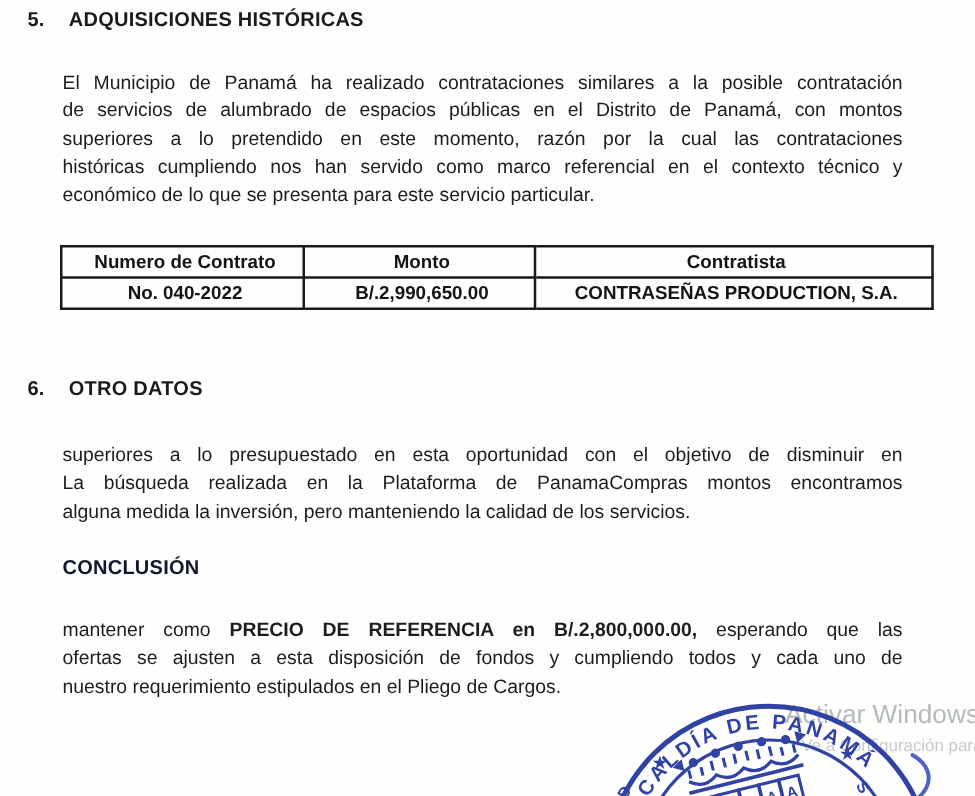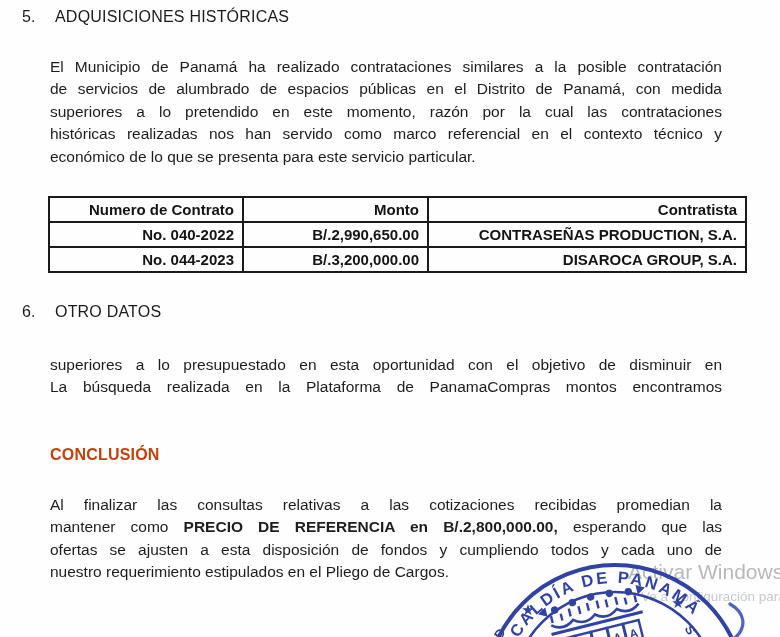--- a/index.html
+++ b/index.html
@@ -8,62 +8,62 @@
     background:#fefefe;
     font-family:"Liberation Sans", sans-serif;
   }
   
   .watermark{position:absolute;z-index:0;}
   .wm1{position:absolute;left:628px;top:560px;font-size:21px;color:#b5babd;white-space:nowrap;}
   .wm2{position:absolute;left:641px;top:589px;font-size:13.5px;color:#c6cacd;white-space:nowrap;}
   
   .heading{
     position:absolute;left:22px;z-index:1;
-    font-size:16px;font-weight:normal;color:#1b1b1b;letter-spacing:.2px;white-space:nowrap;
+    font-size:16px;font-weight:bold;color:#1b1b1b;letter-spacing:.2px;white-space:nowrap;
   }
   .heading .hnum{display:inline-block;width:33px;}
-  .heading2{position:absolute;left:50px;z-index:1;font-size:16px;font-weight:bold;color:#c2410c;letter-spacing:.2px;}
+  .heading2{position:absolute;left:50px;z-index:1;font-size:16px;font-weight:bold;color:#0f172a;letter-spacing:.2px;}
   .para{
     position:absolute;left:50px;width:672px;z-index:1;
     font-size:15.5px;font-weight:500;line-height:22.4px;color:#1d1d1d;
   }
   .jline{text-align:justify;text-align-last:justify;}
   .lline{text-align:left;}
   .b{font-weight:bold;}
   
   table.doc{
     position:absolute;left:48px;top:196px;z-index:1;
     border-collapse:collapse;table-layout:fixed;
     font-size:15px;font-weight:bold;color:#141414;
   }
   table.doc td,table.doc th{
     border:2px solid #1a1a1a;
-    text-align:right;vertical-align:middle;
+    text-align:center;vertical-align:middle;
     padding:1px 8px 1px 12px;height:21px;white-space:nowrap;overflow:hidden;
   }
   
   .seal{position:absolute;left:478px;top:558px;z-index:2;}
 </style>
 </head>
 <body>
 
 <div class="watermark">
   <div class="wm1">Activar Windows</div>
   <div class="wm2">Ve a Configuración para activar Windows.</div>
 </div>
 
 <div class="heading" style="top:8px">
   <span class="hnum">5.</span><span>ADQUISICIONES HISTÓRICAS</span>
 </div>
 
 <div class="para" style="top:56px">
   <div class="jline">El Municipio de Panamá ha realizado contrataciones similares a la posible contratación</div>
-  <div class="jline">de servicios de alumbrado de espacios públicas en el Distrito de Panamá, con medida</div>
+  <div class="jline">de servicios de alumbrado de espacios públicas en el Distrito de Panamá, con montos</div>
   <div class="jline">superiores a lo pretendido en este momento, razón por la cual las contrataciones</div>
-  <div class="jline">históricas realizadas nos han servido como marco referencial en el contexto técnico y</div>
+  <div class="jline">históricas cumpliendo nos han servido como marco referencial en el contexto técnico y</div>
   <div class="lline">económico de lo que se presenta para este servicio particular.</div>
 </div>
 
 <table class="doc">
   <colgroup>
       <col style="width:194px">
       <col style="width:185px">
       <col style="width:318px">
     </colgroup>
   <thead>
@@ -72,41 +72,36 @@
       <th>Monto</th>
       <th>Contratista</th>
     </tr>
   </thead>
   <tbody>
     <tr>
       <td>No. 040-2022</td>
       <td>B/.2,990,650.00</td>
       <td>CONTRASEÑAS PRODUCTION, S.A.</td>
     </tr>
-    <tr>
-      <td>No. 044-2023</td>
-      <td>B/.3,200,000.00</td>
-      <td>DISAROCA GROUP, S.A.</td>
-    </tr>
   </tbody>
 </table>
 
 <div class="heading" style="top:303px">
   <span class="hnum">6.</span><span>OTRO DATOS</span>
 </div>
 
 <div class="para" style="top:354px">
   <div class="jline">superiores a lo presupuestado en esta oportunidad con el objetivo de disminuir en</div>
   <div class="jline">La búsqueda realizada en la Plataforma de PanamaCompras montos encontramos</div>
+  <div class="lline">alguna medida la inversión, pero manteniendo la calidad de los servicios.</div>
 </div>
 
 <div class="heading2" style="top:446px">CONCLUSIÓN</div>
 
 <div class="para" style="top:494px">
-  <div class="jline">Al finalizar las consultas relativas a las cotizaciones recibidas promedian la</div>
   <div class="jline"><span>mantener como </span><span class="b">PRECIO DE REFERENCIA en B/.2,800,000.00,</span><span> esperando que las</span></div>
   <div class="jline">ofertas se ajusten a esta disposición de fondos y cumpliendo todos y cada uno de</div>
   <div class="lline">nuestro requerimiento estipulados en el Pliego de Cargos.</div>
 </div>
 
 <svg class="seal" width="274" height="274" viewBox="0 0 274 274">
   <defs>
     <path id="arcTop" d="M 25 137 A 112 112 0 0 1 249 137" fill="none"></path>
   </defs>
 

